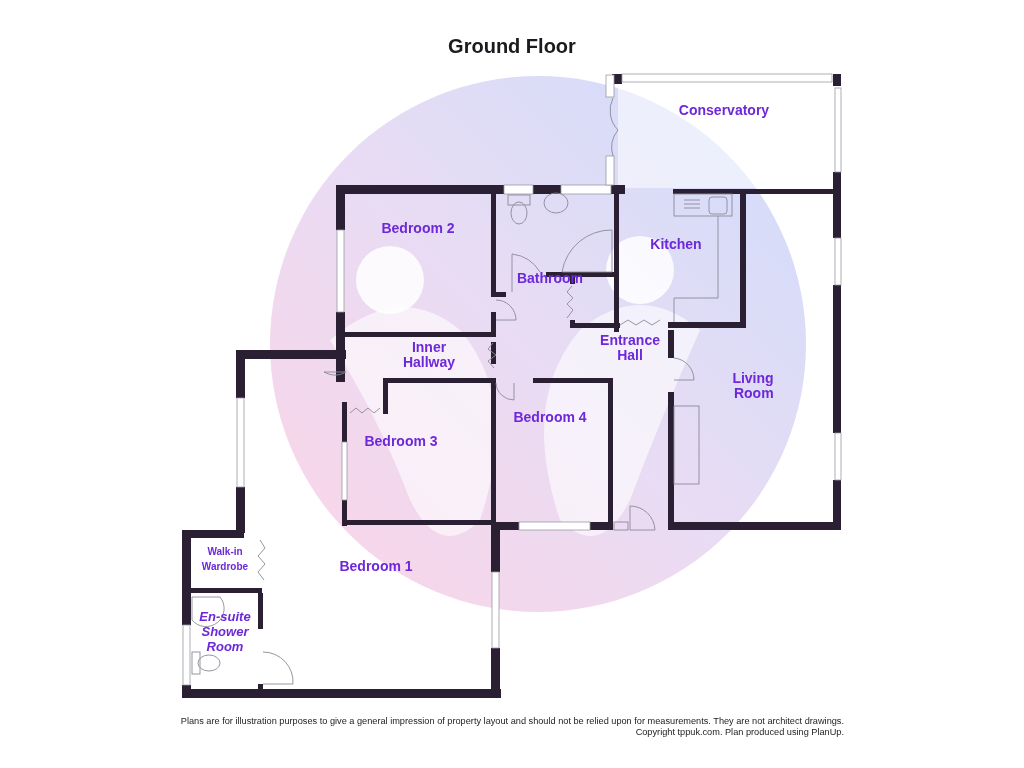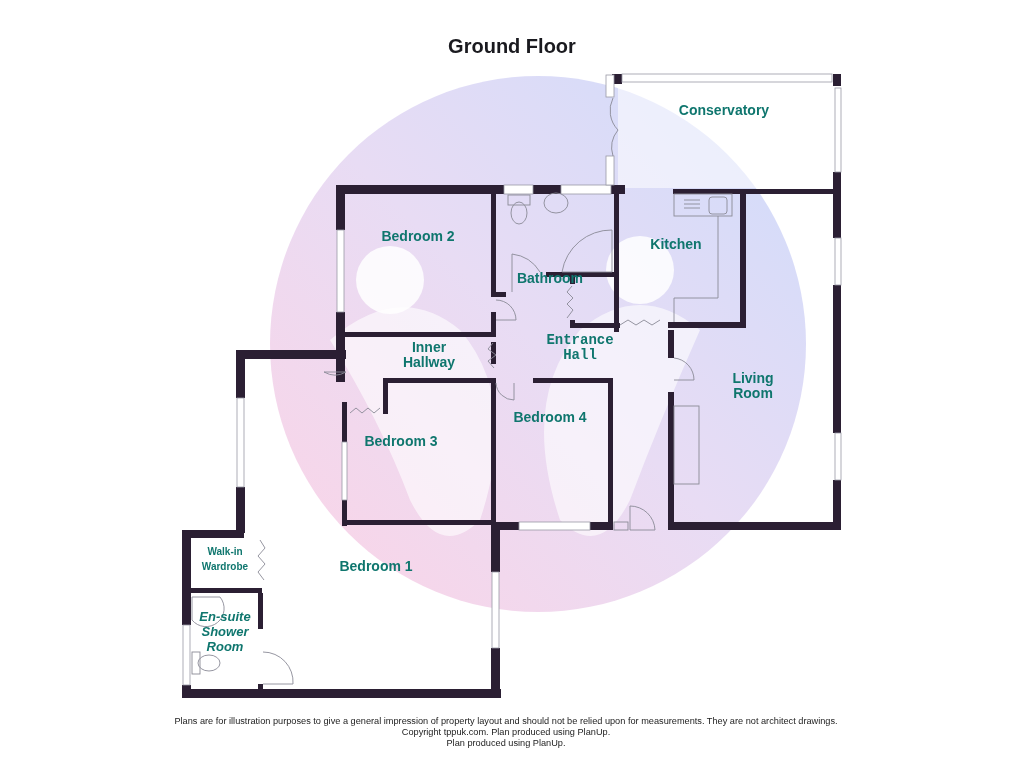--- a/index.html
+++ b/index.html
@@ -1,20 +1,20 @@
 <!DOCTYPE html>
 <html><head>
 <meta charset="utf-8">
 <style>
   html, body { margin: 0; padding: 0; background: #ffffff; }
   body { width: 1024px; height: 768px; position: relative; overflow: hidden; font-family: "Liberation Sans", sans-serif; }
   .title { position: absolute; left: 0; width: 1024px; top: 35px; text-align: center; font-weight: bold; font-size: 20px; color: #1a1a1f; }
   svg.plan { position: absolute; left: 0; top: 0; }
-  .label { position: absolute; font-weight: bold; font-size: 14px; color: #0f766e; text-align: center; line-height: 15px; white-space: nowrap; transform: translate(-50%, -50%); }
-  .disclaimer { position: absolute; left: 174px; width: 664px; top: 716px; text-align: center; font-size: 9.2px; line-height: 11px; color: #222; }
+  .label { position: absolute; font-weight: bold; font-size: 14px; color: #6d28d9; text-align: center; line-height: 15px; white-space: nowrap; transform: translate(-50%, -50%); }
+  .disclaimer { position: absolute; left: 180px; width: 664px; top: 716px; text-align: right; font-size: 9.2px; line-height: 11px; color: #222; }
   .wall { fill: #2b1f33; }
   .win { fill: #ffffff; stroke: #9a9aa6; stroke-width: 0.8; }
   .thin { fill: none; stroke: #8a8a96; stroke-width: 0.9; }
 </style>
 </head>
 <body>
 
 <svg class="plan" width="1024" height="768" viewBox="0 0 1024 768" xmlns="http://www.w3.org/2000/svg">
   <defs>
     <linearGradient id="wm" x1="0" y1="1" x2="1" y2="0">
@@ -158,34 +158,33 @@
 
     <path class="thin" d="M192 597 L220 597 A14 14 0 0 1 192 620 Z"></path>
     <rect class="thin" x="192" y="652" width="8" height="22"></rect>
     <ellipse class="thin" cx="209" cy="663" rx="11" ry="8"></ellipse>
   </g>
 </svg>
 
 <div class="title">Ground Floor</div>
 
 <div class="label" style="left:724px;top:110px;">Conservatory</div>
-<div class="label" style="left:418px;top:228px;margin-top:8px;">Bedroom 2</div>
+<div class="label" style="left:418px;top:228px;">Bedroom 2</div>
 <div class="label" style="left:550px;top:234px;margin-top:44px;">Bathroom</div>
 <div class="label" style="left:676px;top:244px;">Kitchen</div>
 <div class="label" style="left:429px;top:355px;white-space:pre-line;">Inner
 Hallway</div>
-<div class="label" style="left:580px;top:348px;white-space:pre-line;font-family:Liberation Mono, monospace;">Entrance
+<div class="label" style="left:630px;top:348px;white-space:pre-line;">Entrance
 Hall</div>
-<div class="label" style="left:753px;top:386px;white-space:pre-line;">Living
+<div class="label" style="left:753px;top:386px;white-space:pre-line;text-align:right;">Living
 Room</div>
 <div class="label" style="left:550px;top:417px;text-align:right;">Bedroom 4</div>
 <div class="label" style="left:401px;top:441px;">Bedroom 3</div>
 <div class="label" style="left:225px;top:559px;white-space:pre-line;font-size:10px;">Walk-in
 Wardrobe</div>
 <div class="label" style="left:376px;top:566px;">Bedroom 1</div>
 <div class="label" style="left:225px;top:631px;white-space:pre-line;font-size:13px;font-style:italic;">En-suite
 Shower
 Room</div>
 
 <div class="disclaimer">
   <div>Plans are for illustration purposes to give a general impression of property layout and should not be relied upon for measurements. They are not architect drawings. Copyright tppuk.com. Plan produced using PlanUp.</div>
-  <div>Plan produced using PlanUp.</div>
 </div>
 
 </body></html>

